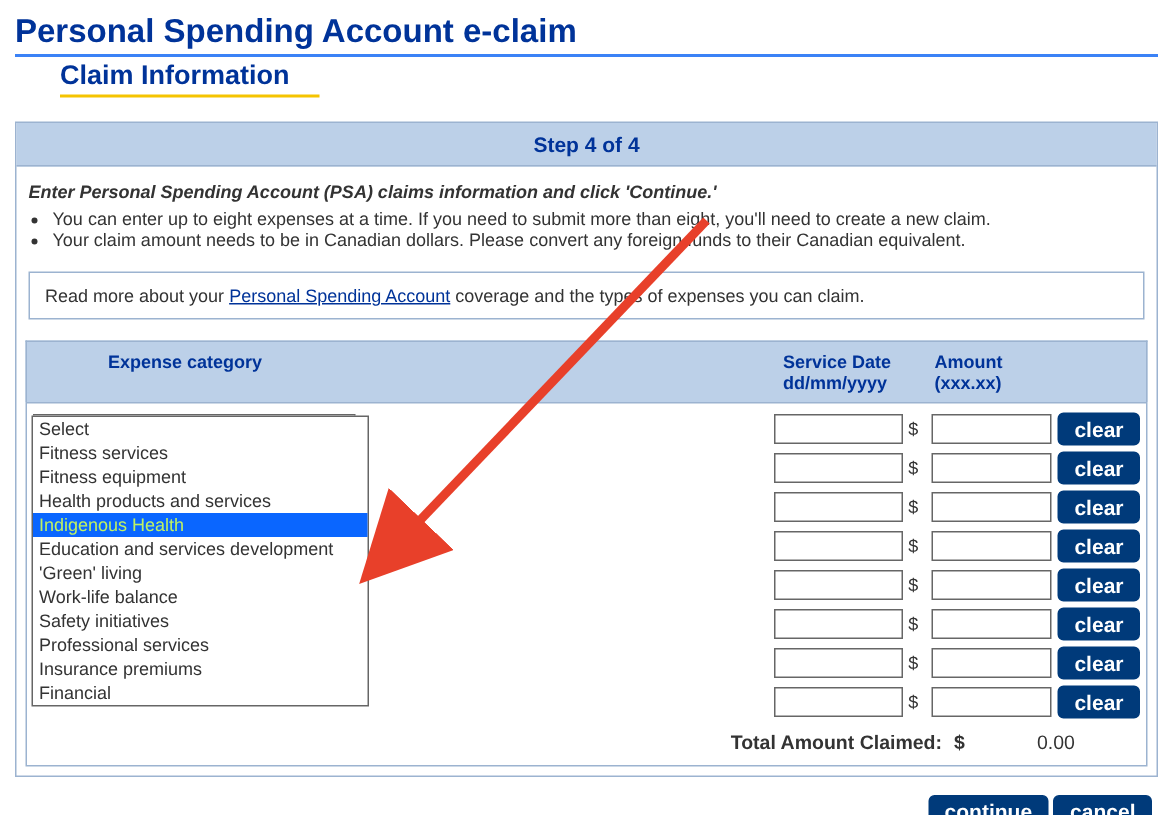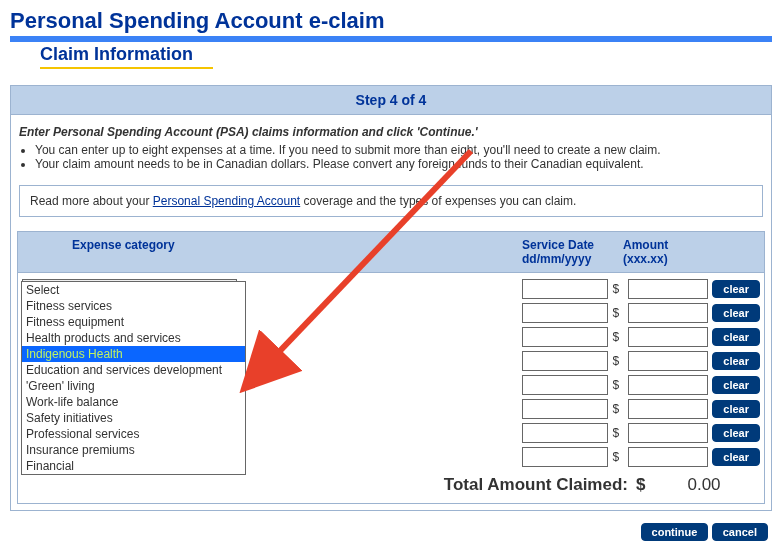--- a/index.html
+++ b/index.html
@@ -1,18 +1,18 @@
 <!DOCTYPE html>
 <html><head>
 <meta charset="utf-8">
 <style>
   * { box-sizing: border-box; margin: 0; padding: 0; }
   body { font-family: Verdana, Arial, sans-serif; font-size: 12px; color: #333; background: #fff; width: 782px; padding: 8px 10px; }
   .title-wrap { margin-bottom: 16px; }
-  .page-title { color: #003399; font-size: 22px; font-weight: bold; border-bottom: 6px solid #3b82f6; padding-bottom: 2px; display: inline-block; width: 100%; }
+  .page-title { color: #003399; font-size: 22px; font-weight: bold; border-bottom: 2px solid #3b82f6; padding-bottom: 2px; display: inline-block; width: 100%; }
   .subtitle { color: #003399; font-weight: bold; font-size: 18px; margin-left: 30px; margin-top: 2px; border-bottom: 2px solid #f5c400; display: inline-block; padding-bottom: 2px; padding-right: 20px; }
   .panel { border: 1px solid #9cb3d0; }
   .step-bar { background: #bcd0e8; color: #003399; font-weight: bold; font-size: 14px; padding: 6px 8px; border-bottom: 1px solid #9cb3d0; text-align: center; }
   .instructions { padding: 10px 8px 12px 8px; font-size: 12px; }
   .instructions-title { font-weight: bold; margin-bottom: 4px; font-style: italic; }
   .instructions ul { margin-left: 16px; }
   .info-box { margin: 2px 8px 14px 8px; border: 1px solid #9cb3d0; padding: 8px 10px; font-size: 12px; }
   .info-box a { color: #003399; }
   .grid-wrap { padding: 0 6px 6px 6px; position: relative; }
   .grid-head { background: #bcd0e8; color: #003399; font-weight: bold; display: flex; padding: 6px 4px; border: 1px solid #9cb3d0; border-bottom: none; font-size: 12px; }
@@ -22,22 +22,22 @@
   .grid-body { border: 1px solid #9cb3d0; padding: 6px 4px 6px 4px; }
   .row { display: flex; align-items: center; margin-bottom: 4px; gap: 4px; }
   .row .spacer { width: 500px; }
   .sel { font-family: Verdana, Arial, sans-serif; font-size: 12px; width: 215px; height: 20px; border: 1px solid #666; background:#efefef; }
   .dropdown-open { position: absolute; top: 50px; left: 10px; width: 225px; background: #fff; border: 1px solid #666; font-size: 12px; z-index: 10; }
   .dropdown-open .opt { padding: 1px 4px; white-space: nowrap; overflow: hidden; }
   .dropdown-open .opt.hl { background: #0a66ff; color: #bef264; }
   .date-input { width: 86px; height: 20px; border: 1px solid #666; font-size: 12px; padding: 0 3px; }
   .amt-input { width: 80px; height: 20px; border: 1px solid #666; font-size: 12px; padding: 0 3px; }
   .dollar { width: 12px; display:inline-block; font-weight: normal; }
-  .btn { background: #003a7a; color: #fff; border: 1px solid #003a7a; border-radius: 4px; font-weight: bold; font-size: 11px; padding: 2px 10px; cursor: pointer; font-family: inherit; }
-  .total-row { display:flex; justify-content:flex-end; align-items:center; gap:8px; padding: 4px 8px 2px 4px; font-weight: bold; font-size: 17px; }
+  .btn { background: #003a7a; color: #fff; border: 1px solid #003a7a; border-radius: 4px; font-weight: bold; font-size: 14px; padding: 2px 10px; cursor: pointer; font-family: inherit; }
+  .total-row { display:flex; justify-content:flex-end; align-items:center; gap:8px; padding: 4px 8px 2px 4px; font-weight: bold; font-size: 13px; }
   .total-row .lbl { flex: 0 0 auto; }
   .total-row .cur { width: 12px; }
   .total-row .val { width: 96px; text-align: center; font-weight: normal; }
   .actions { text-align: right; padding: 12px 4px 4px 0; }
   .arrow-svg { position: absolute; left: 210px; top: -90px; pointer-events:none; z-index: 20; }
 </style>
 </head>
 <body>
 
 <div class="title-wrap">

